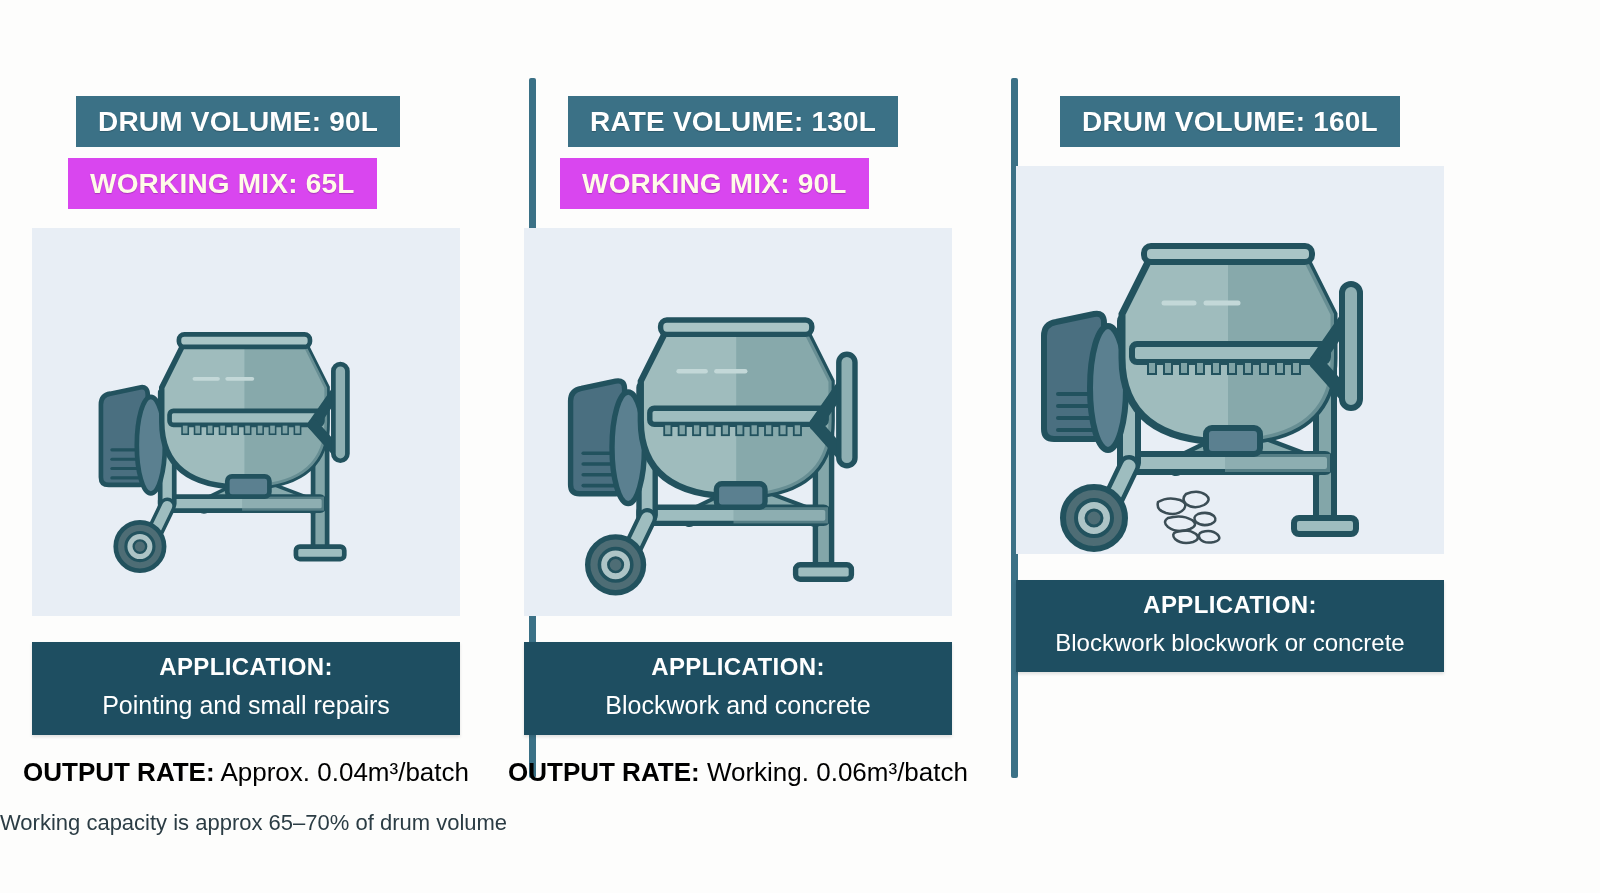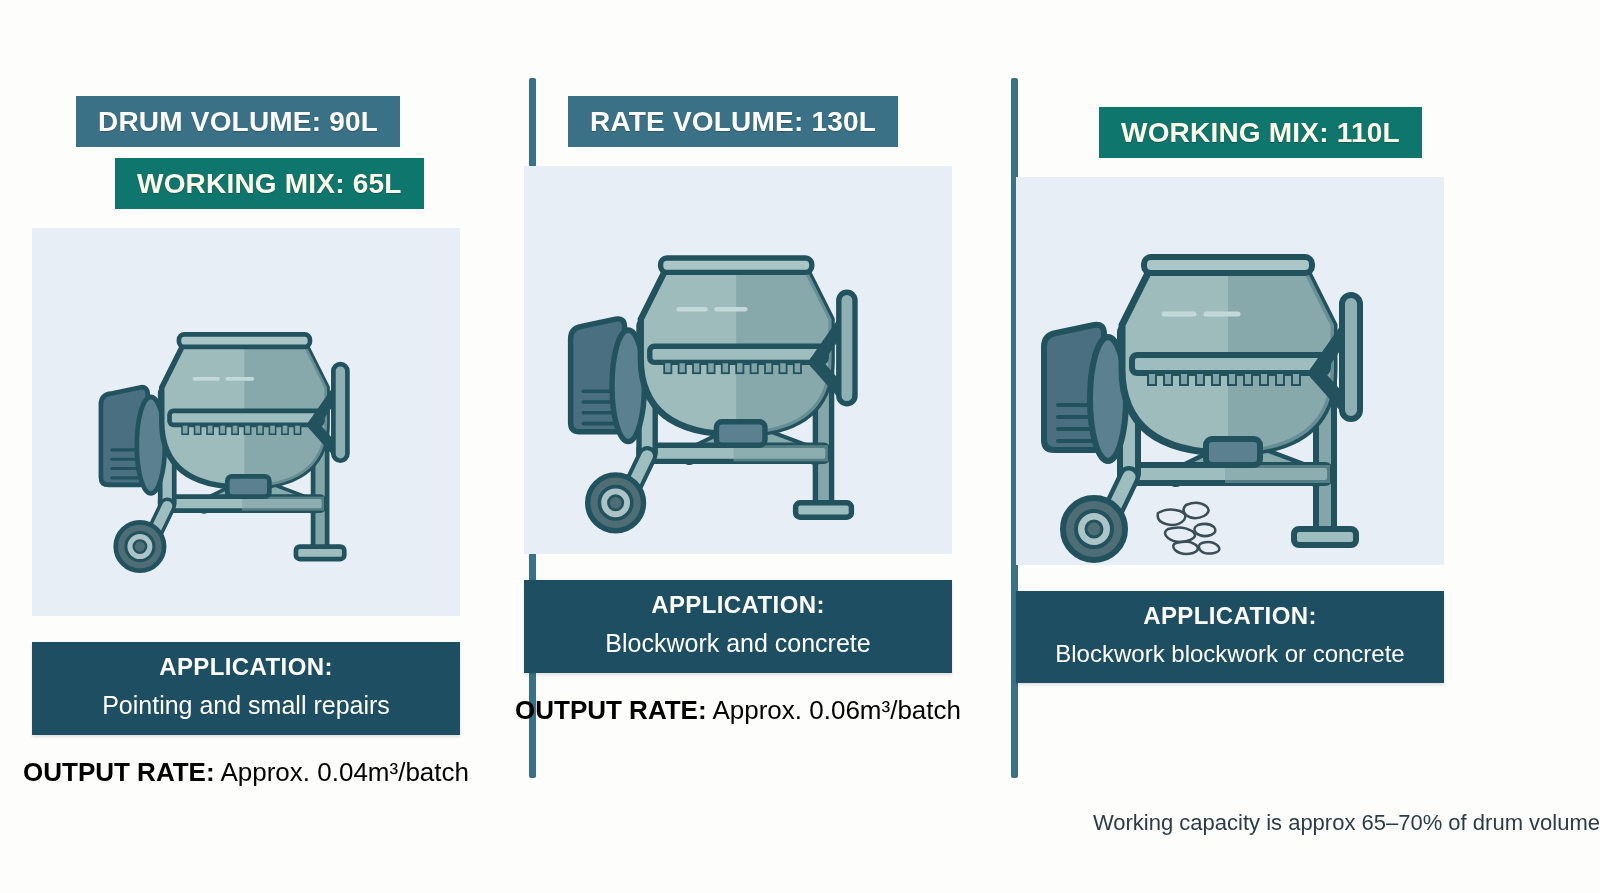--- a/index.html
+++ b/index.html
@@ -70,23 +70,23 @@
     white-space: nowrap;
     padding: 0 22px;
     text-shadow: 0 1px 1px rgba(0,0,0,0.22);
   }
   .badge-drum {
     background: #3b7186;
     color: #ffffff;
     margin-left: 45px;
   }
   .badge-mix {
-    background: #0f766e;
+    background: #d946ef;
     color: #fffbe8;
-    margin-left: 84px;
+    margin-left: 37px;
     margin-top: 11px;
   }
 
   
   .image-frame {
     margin-top: 19px;
     width: 428px;
     height: 388px;
     background: #e8eef5;
     position: relative;
@@ -140,21 +140,21 @@
   .output-rate .or-value {
     font-weight: normal;
   }
 
   
   .footnote {
     position: absolute;
     left: 0;
     top: 810px;
     width: 1600px;
-    text-align: right;
+    text-align: left;
     font-size: 22px;
     color: #2b3c44;
   }
 
   
   .column.c3 .app-text { font-size: 24px; }
 </style>
 </head>
 <body>
 
@@ -245,20 +245,21 @@
 
       <div class="output-rate">
         <span class="or-label">OUTPUT RATE:</span>
         <span class="or-value">Approx. 0.04m³/batch</span>
       </div>
     </div>
 
     <div class="column c2">
       <div class="badge-stack">
         <div class="badge badge-drum">RATE VOLUME: 130L</div>
+        <div class="badge badge-mix">WORKING MIX: 90L</div>
       </div>
 
       <div class="image-frame">
         <svg viewBox="0 0 428 388">
           <g transform="translate(214,200) scale(0.9) translate(-214,-200)">
             <rect x="300" y="150" width="18" height="212" rx="5" fill="#83a6a9" stroke="#22525e" stroke-width="6"></rect>
             <rect x="278" y="352" width="62" height="16" rx="5" fill="#9ebdbf" stroke="#22525e" stroke-width="6"></rect>
             <path d="M120 232 L300 300" stroke="#22525e" stroke-width="20" stroke-linecap="round"></path>
             <path d="M120 232 L300 300" stroke="#87aaad" stroke-width="11" stroke-linecap="round"></path>
             <path d="M300 232 L160 300" stroke="#22525e" stroke-width="20" stroke-linecap="round"></path>
@@ -308,27 +309,27 @@
         </svg>
       </div>
 
       <div class="app-band">
         <div class="app-title">APPLICATION:</div>
         <div class="app-text">Blockwork and concrete</div>
       </div>
 
       <div class="output-rate">
         <span class="or-label">OUTPUT RATE:</span>
-        <span class="or-value">Approx. 0.06m³/batch</span>
+        <span class="or-value">Working. 0.06m³/batch</span>
       </div>
     </div>
 
     <div class="column c3">
       <div class="badge-stack">
-        <div class="badge badge-mix">WORKING MIX: 110L</div>
+        <div class="badge badge-drum">DRUM VOLUME: 160L</div>
       </div>
 
       <div class="image-frame">
         <svg viewBox="0 0 428 388">
           <g transform="translate(214,200) scale(1) translate(-214,-200)">
             <rect x="300" y="150" width="18" height="212" rx="5" fill="#83a6a9" stroke="#22525e" stroke-width="6"></rect>
             <rect x="278" y="352" width="62" height="16" rx="5" fill="#9ebdbf" stroke="#22525e" stroke-width="6"></rect>
             <path d="M120 232 L300 300" stroke="#22525e" stroke-width="20" stroke-linecap="round"></path>
             <path d="M120 232 L300 300" stroke="#87aaad" stroke-width="11" stroke-linecap="round"></path>
             <path d="M300 232 L160 300" stroke="#22525e" stroke-width="20" stroke-linecap="round"></path>

